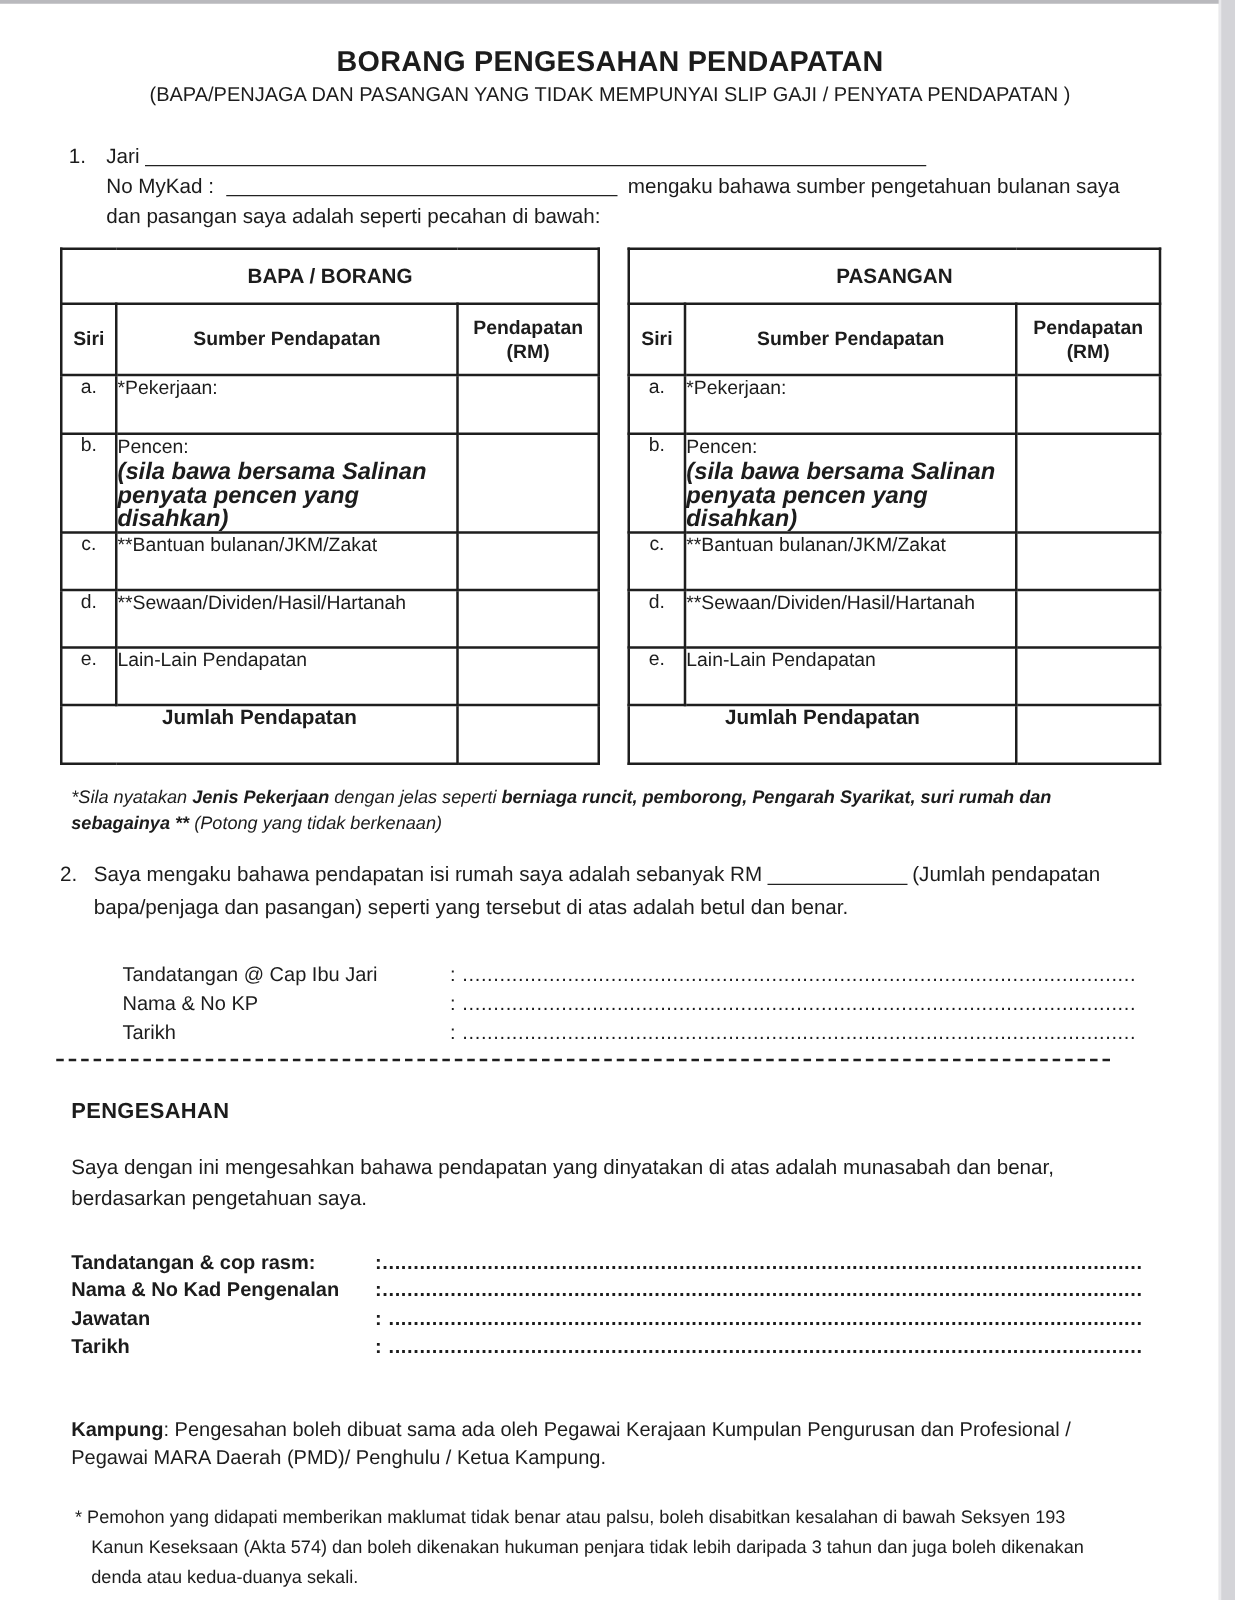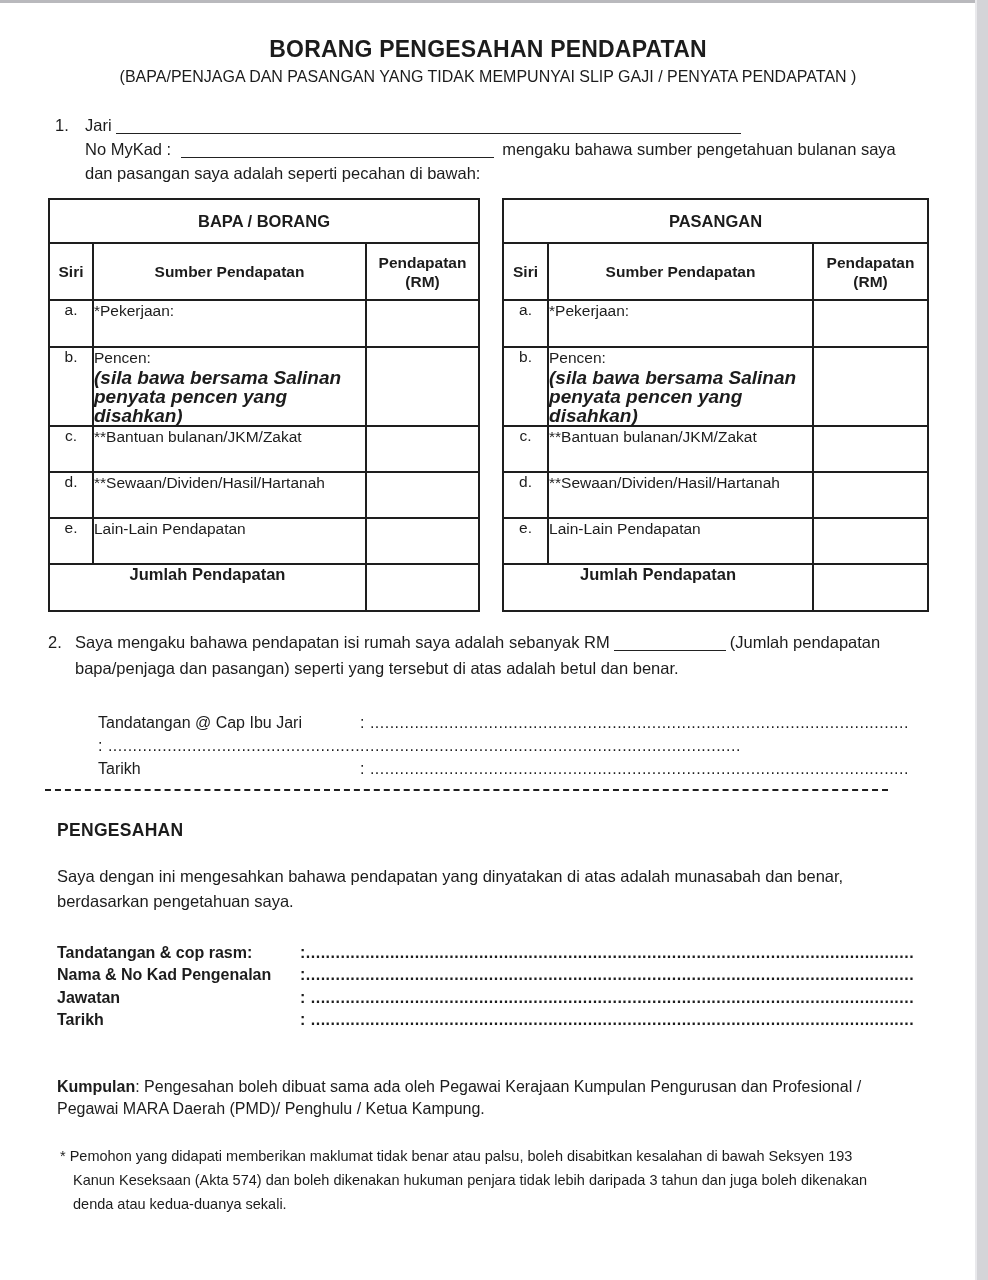--- a/index.html
+++ b/index.html
@@ -189,32 +189,34 @@
         </tr>
         <tr class="row-f">
           <td colspan="2" class="t-foot">Jumlah Pendapatan</td>
           <td></td>
         </tr>
       </tbody>
     </table>
 
   </div>
 
+  <p class="table-note"><span>*Sila nyatakan </span><span class="b">Jenis Pekerjaan</span><span> dengan jelas seperti </span><span class="b">berniaga runcit, pemborong, Pengarah Syarikat, suri rumah dan sebagainya</span><span class="b"> ** </span><span>(Potong yang tidak berkenaan)</span></p>
 
   <div class="numbered item2">
     <span class="num">2.</span>
     <div class="content"><span>Saya mengaku bahawa pendapatan isi rumah saya adalah sebanyak RM</span><span class="blank blank-rm"></span><span>(Jumlah pendapatan bapa/penjaga dan pasangan) seperti yang tersebut di atas adalah betul dan benar.</span></div>
   </div>
 
   <div class="sig1">
     <div class="sig-row">
       <span class="sig-label">Tandatangan @ Cap Ibu Jari</span>
       <span class="sig-leader">: ................................................................................................................................</span>
     </div>
     <div class="sig-row">
+      <span class="sig-label">Nama &amp; No KP</span>
       <span class="sig-leader">: ................................................................................................................................</span>
     </div>
     <div class="sig-row">
       <span class="sig-label">Tarikh</span>
       <span class="sig-leader">: ................................................................................................................................</span>
     </div>
   </div>
 
   <div class="dashed-divider"></div>
 
@@ -233,17 +235,17 @@
     <div class="sig-row">
       <span class="sig-label">Jawatan</span>
       <span class="sig-leader">: ...............................................................................................................................</span>
     </div>
     <div class="sig-row">
       <span class="sig-label">Tarikh</span>
       <span class="sig-leader">: ...............................................................................................................................</span>
     </div>
   </div>
 
-  <p class="catatan"><span class="b">Kumpulan</span><span>: Pengesahan boleh dibuat sama ada oleh Pegawai Kerajaan Kumpulan Pengurusan dan Profesional / Pegawai MARA Daerah (PMD)/ Penghulu / Ketua Kampung.</span></p>
+  <p class="catatan"><span class="b">Kampung</span><span>: Pengesahan boleh dibuat sama ada oleh Pegawai Kerajaan Kumpulan Pengurusan dan Profesional / Pegawai MARA Daerah (PMD)/ Penghulu / Ketua Kampung.</span></p>
 
   <p class="footnote">* Pemohon yang didapati memberikan maklumat tidak benar atau palsu, boleh disabitkan kesalahan di bawah Seksyen 193 Kanun Keseksaan (Akta 574) dan boleh dikenakan hukuman penjara tidak lebih daripada 3 tahun dan juga boleh dikenakan denda atau kedua-duanya sekali.</p>
 
 </div>
 
 </body></html>

